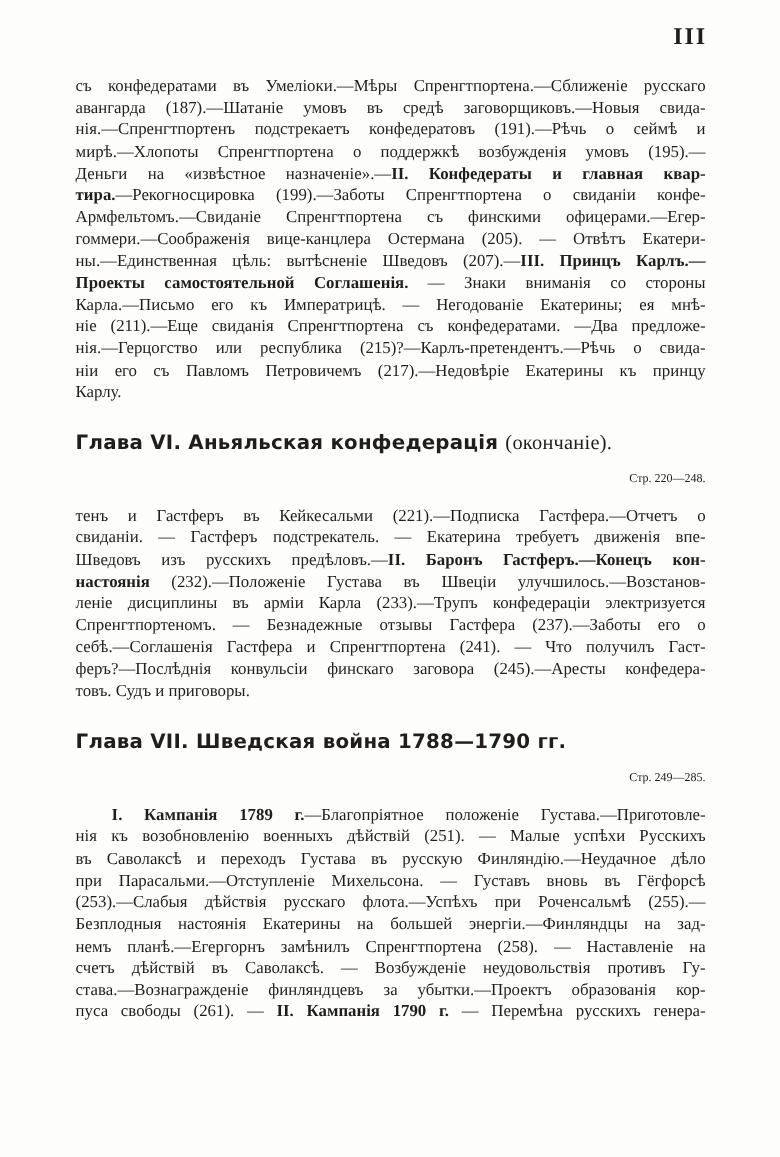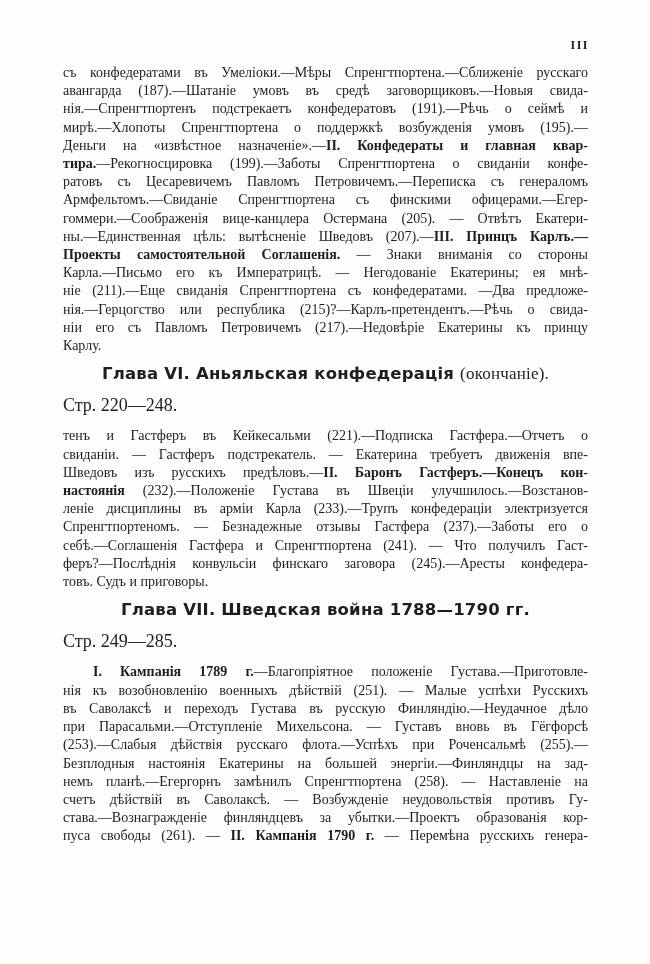--- a/index.html
+++ b/index.html
@@ -6,67 +6,66 @@
   body { background:#fdfdfb; }
   .page {
     position:relative;
     width:650px; height:964px;
     background:#fdfdfb;
     color:#201d1a;
     font-family:"Liberation Serif", serif;
     overflow:hidden;
   }
   .page-number {
-    position:absolute; top:38px; right:61px;
-    font-size:12px; font-weight:bold; letter-spacing:1.5px;
+    position:absolute; top:20px; right:61px;
+    font-size:20px; font-weight:bold; letter-spacing:1.5px;
   }
   .text-block {
     position:absolute; left:63px; right:62px; top:64px;
   }
   .para { font-size:14px; line-height:18.2px; }
   .line { text-align:justify; text-align-last:justify; }
   .line.last { text-align-last:left; }
   .line.indent { text-indent:30px; }
   .b { font-weight:bold; }
   .chapter-heading {
-    margin:8px 0 0 0;
-    text-align:center;
+    margin:21px 0 0 0;
+    text-align:left;
     font-family:"DejaVu Sans", sans-serif;
     font-size:16.5px; font-weight:bold; line-height:22px;
     letter-spacing:0.2px;
   }
   .chapter-heading .tail {
     font-family:"Liberation Serif", serif;
     font-weight:normal;
     font-size:17px;
   }
   .pages-line {
     margin-top:11px;
-    text-align:left;
-    font-size:18px; line-height:18.2px;
+    text-align:right;
+    font-size:10px; line-height:18.2px;
   }
   .para.after-pages { margin-top:13px; }
 </style>
 </head>
 <body>
 
 <div class="page">
 
   <div class="page-number">III</div>
 
   <div class="text-block">
 
     <div class="para">
         <div class="line">съ конфедератами въ Умеліоки.—Мѣры Спренгтпортена.—Сближеніе русскаго</div>
         <div class="line">авангарда (187).—Шатаніе умовъ въ средѣ заговорщиковъ.—Новыя свида-</div>
         <div class="line">нія.—Спренгтпортенъ подстрекаетъ конфедератовъ (191).—Рѣчь о сеймѣ и</div>
         <div class="line">мирѣ.—Хлопоты Спренгтпортена о поддержкѣ возбужденія умовъ (195).—</div>
         <div class="line">Деньги на «извѣстное назначеніе».—<span class="b">II. Конфедераты и главная квар-</span></div>
         <div class="line"><span class="b">тира.</span>—Рекогносцировка (199).—Заботы Спренгтпортена о свиданіи конфе-</div>
-        <div class="line">ратовъ съ Цесаревичемъ Павломъ Петровичемъ.—Переписка съ генераломъ</div>
         <div class="line">Армфельтомъ.—Свиданіе Спренгтпортена съ финскими офицерами.—Егер-</div>
         <div class="line">гоммери.—Соображенія вице-канцлера Остермана (205). — Отвѣтъ Екатери-</div>
         <div class="line">ны.—Единственная цѣль: вытѣсненіе Шведовъ (207).—<span class="b">III. Принцъ Карлъ.—</span></div>
         <div class="line"><span class="b">Проекты самостоятельной Соглашенія.</span> — Знаки вниманія со стороны</div>
         <div class="line">Карла.—Письмо его къ Императрицѣ. — Негодованіе Екатерины; ея мнѣ-</div>
         <div class="line">ніе (211).—Еще свиданія Спренгтпортена съ конфедератами. —Два предложе-</div>
         <div class="line">нія.—Герцогство или республика (215)?—Карлъ-претендентъ.—Рѣчь о свида-</div>
         <div class="line">ніи его съ Павломъ Петровичемъ (217).—Недовѣріе Екатерины къ принцу</div>
         <div class="line last">Карлу.</div>
       </div>

